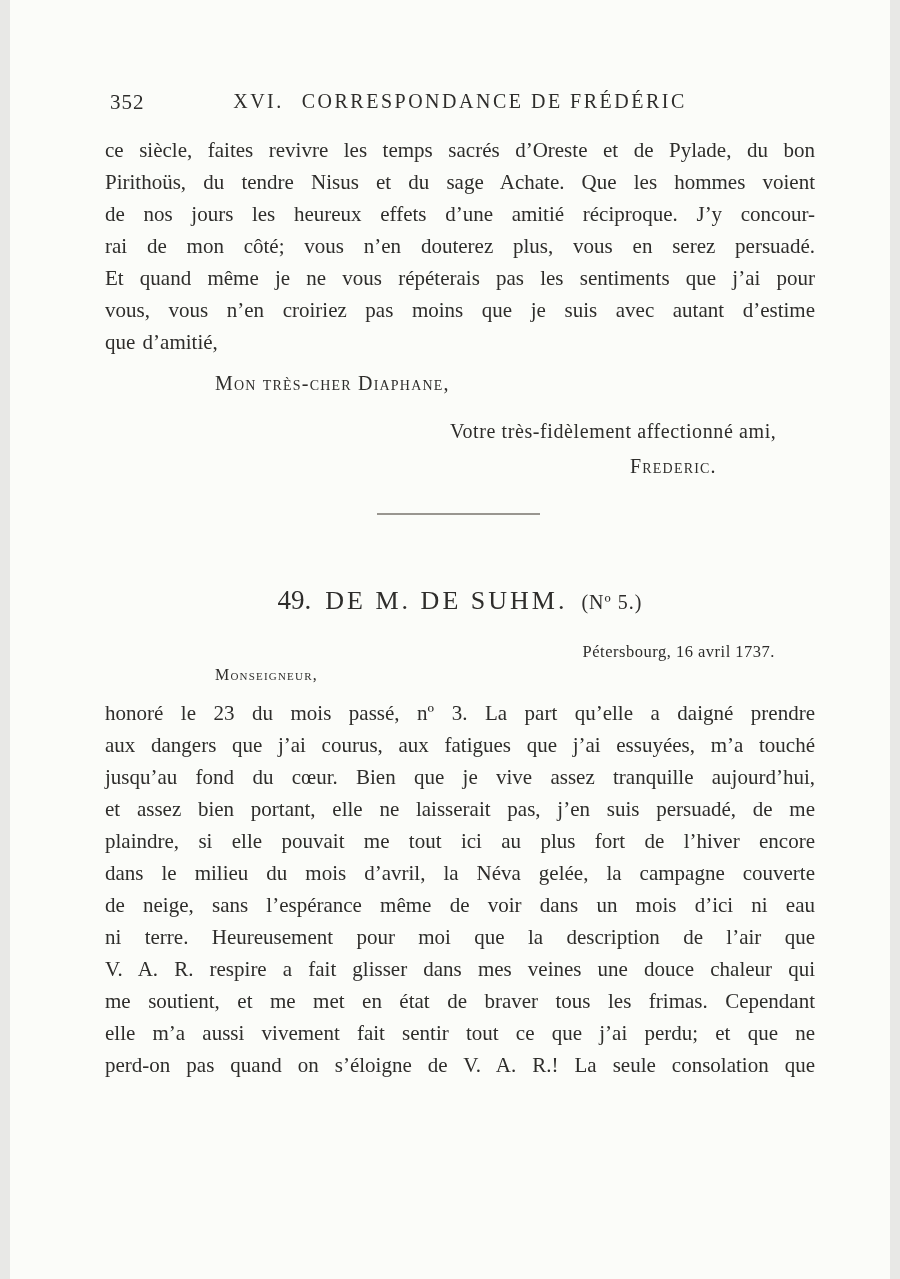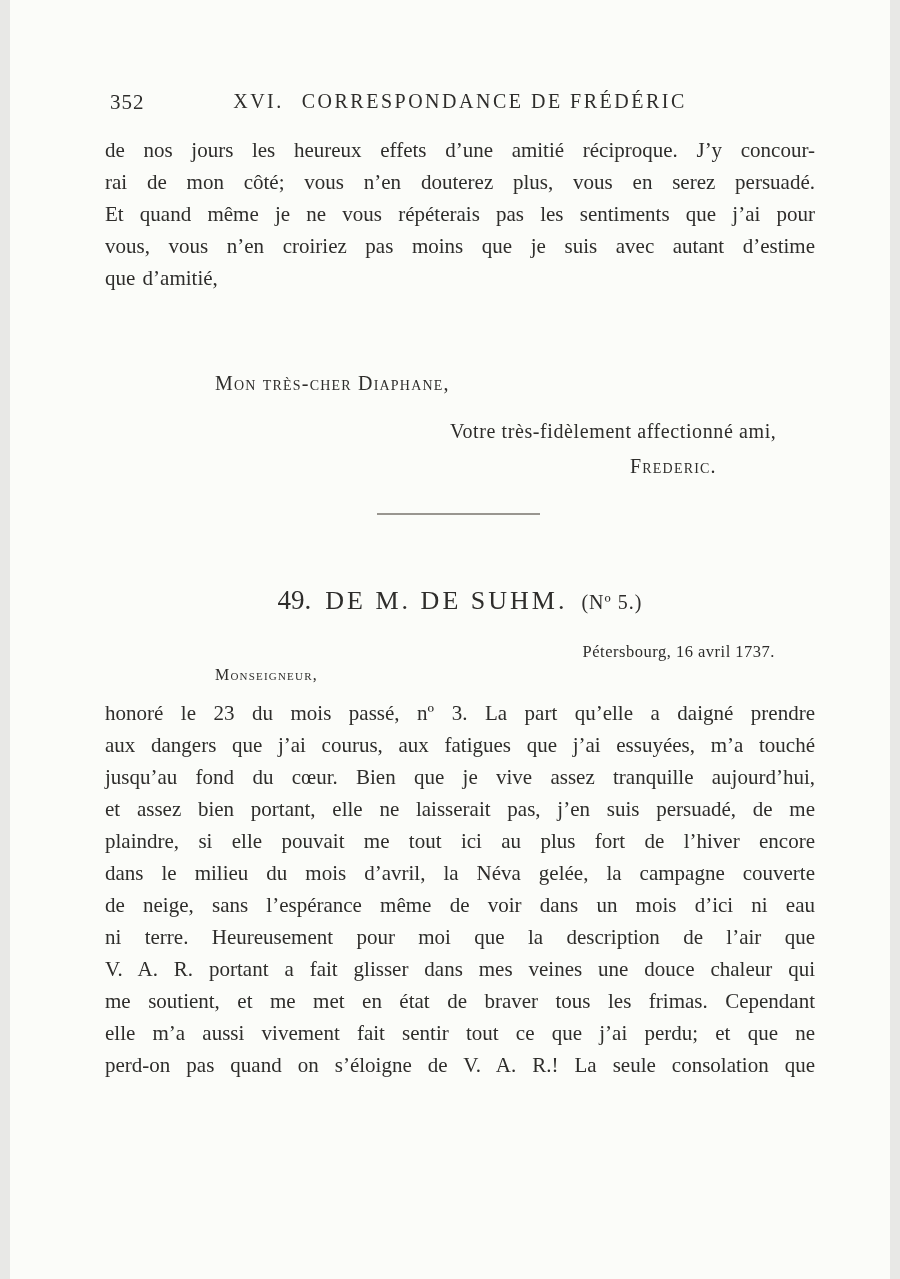--- a/index.html
+++ b/index.html
@@ -68,20 +68,22 @@
 <div class="page">
 
   <div class="column running-header">
     <span class="page-number">352</span>
     <div class="header-title">
       <span class="header-section">XVI.</span><span>CORRESPONDANCE DE FRÉDÉRIC</span>
     </div>
   </div>
 
   <div class="column para para-1" style="position:absolute;">
+    <div class="tline">ce siècle, faites revivre les temps sacrés d’Oreste et de Pylade, du bon</div>
+    <div class="tline">Pirithoüs, du tendre Nisus et du sage Achate. Que les hommes voient</div>
     <div class="tline">de nos jours les heureux effets d’une amitié réciproque. J’y concour-</div>
     <div class="tline">rai de mon côté; vous n’en douterez plus, vous en serez persuadé.</div>
     <div class="tline">Et quand même je ne vous répéterais pas les sentiments que j’ai pour</div>
     <div class="tline">vous, vous n’en croiriez pas moins que je suis avec autant d’estime</div>
     <div class="tline short">que d’amitié,</div>
   </div>
 
   <div class="floating salutation-prev smallcaps">Mon très-cher Diaphane,</div>
   <div class="floating valediction">Votre très-fidèlement affectionné ami,</div>
   <div class="floating signature smallcaps">Frederic.</div>
@@ -98,19 +100,19 @@
 
   <div class="column para para-2" style="position:absolute;">
     <div class="tline">honoré le 23 du mois passé, nº 3. La part qu’elle a daigné prendre</div>
     <div class="tline">aux dangers que j’ai courus, aux fatigues que j’ai essuyées, m’a touché</div>
     <div class="tline">jusqu’au fond du cœur. Bien que je vive assez tranquille aujourd’hui,</div>
     <div class="tline">et assez bien portant, elle ne laisserait pas, j’en suis persuadé, de me</div>
     <div class="tline">plaindre, si elle pouvait me tout ici au plus fort de l’hiver encore</div>
     <div class="tline">dans le milieu du mois d’avril, la Néva gelée, la campagne couverte</div>
     <div class="tline">de neige, sans l’espérance même de voir dans un mois d’ici ni eau</div>
     <div class="tline">ni terre. Heureusement pour moi que la description de l’air que</div>
-    <div class="tline">V. A. R. portant a fait glisser dans mes veines une douce chaleur qui</div>
+    <div class="tline">V. A. R. respire a fait glisser dans mes veines une douce chaleur qui</div>
     <div class="tline">me soutient, et me met en état de braver tous les frimas. Cependant</div>
     <div class="tline">elle m’a aussi vivement fait sentir tout ce que j’ai perdu; et que ne</div>
     <div class="tline">perd-on pas quand on s’éloigne de V. A. R.! La seule consolation que</div>
   </div>
 
 </div>
 
 </body></html>

